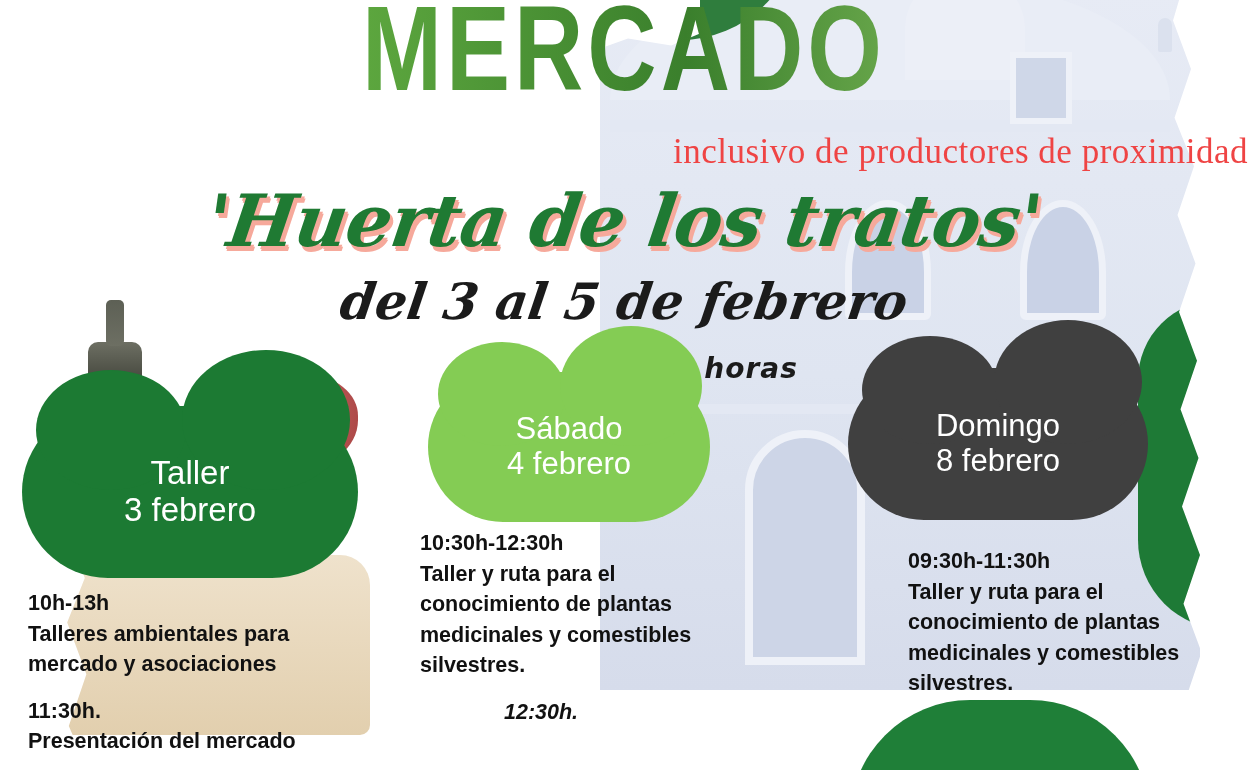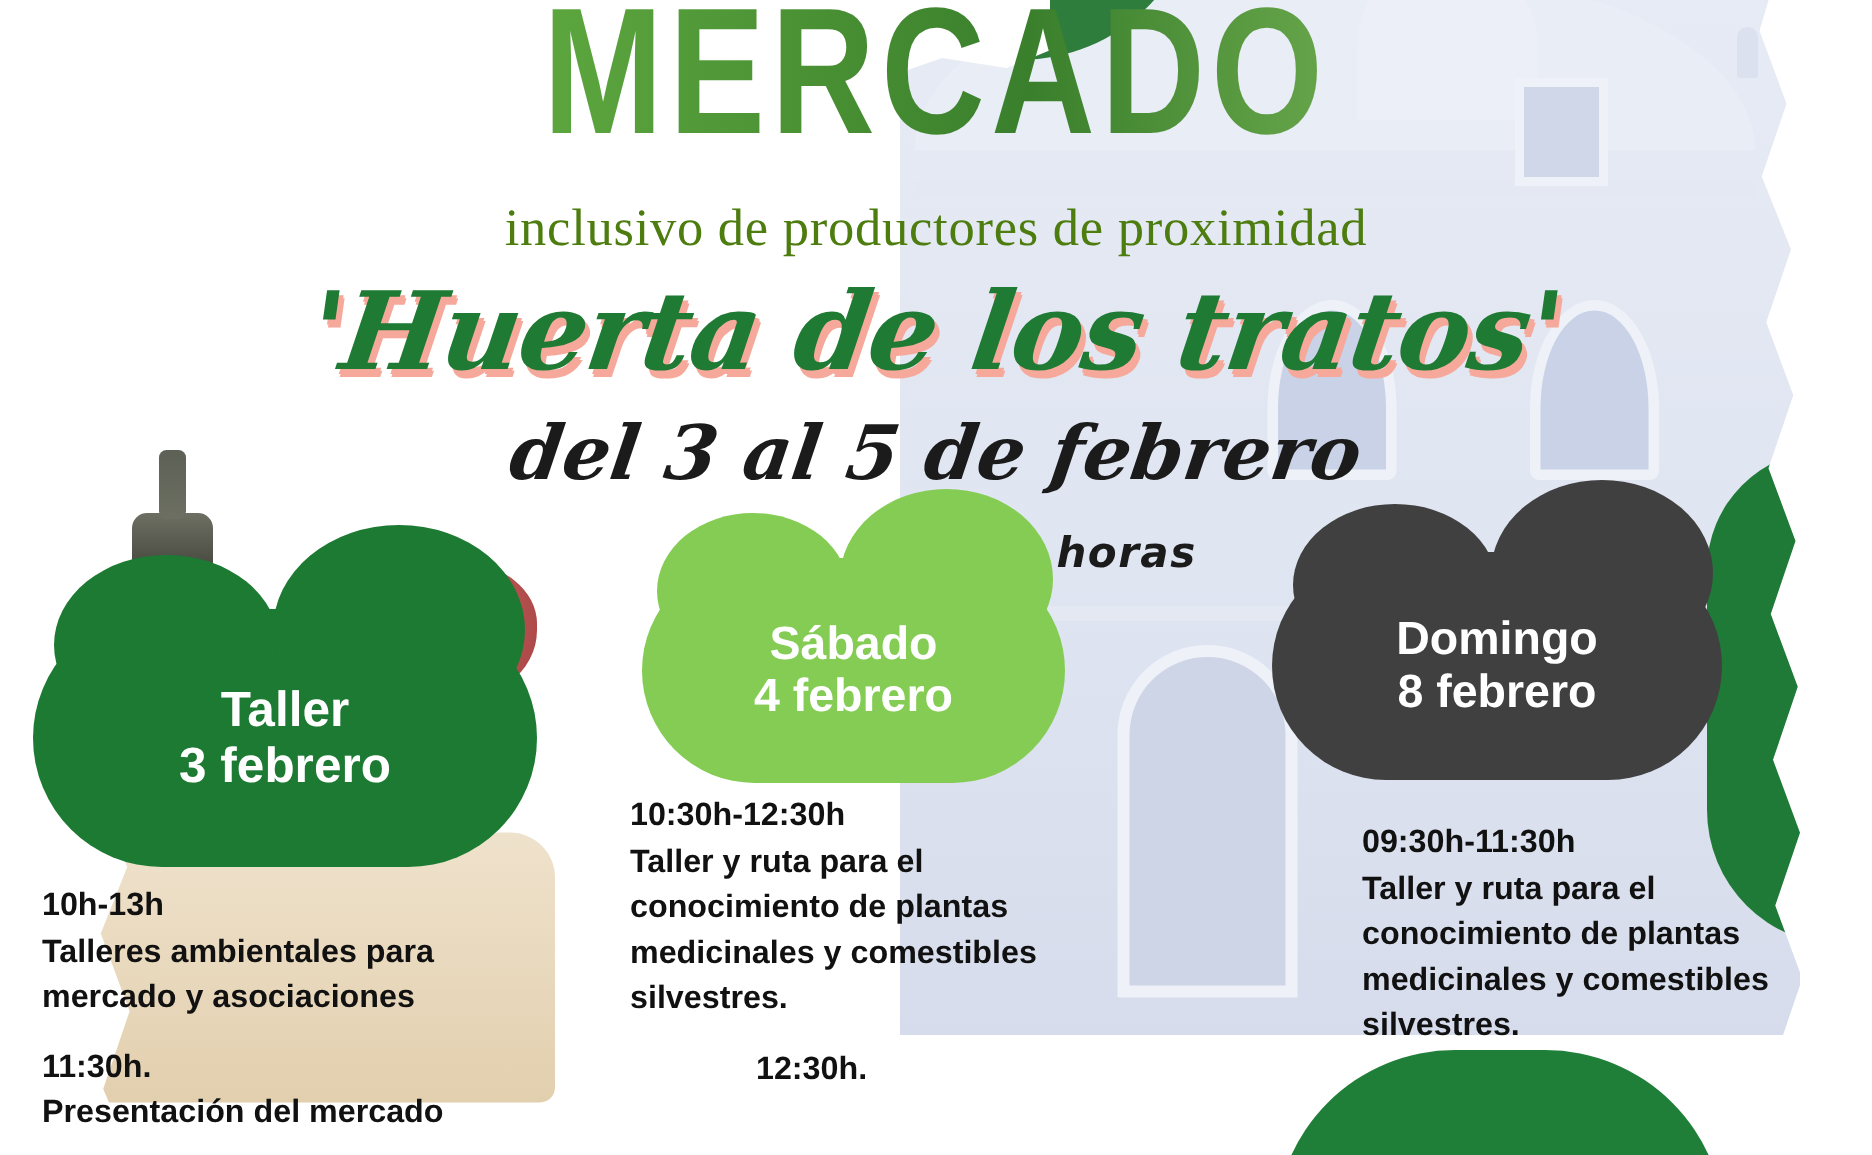--- a/index.html
+++ b/index.html
@@ -144,24 +144,24 @@
     line-height: 1.05;
     background: linear-gradient(90deg,#86bd63 0%,#5ea83f 28%,#3a7f2c 55%,#7fba5a 80%,#a9cf84 100%);
     -webkit-background-clip: text;
     background-clip: text;
     color: transparent;
     transform: scaleY(1.25);
     transform-origin: top center;
   }
   .subtitle {
     position: absolute; left: 0; top: 132px; width: 1248px;
-    text-align: center;
+    text-align: right;
     font-family: "Liberation Serif", serif;
     font-size: 35px;
-    color: #4d7c0f;
+    color: #ef4444;
     letter-spacing: 0.5px;
   }
   .script-main {
     position: absolute; left: 0; top: 178px; width: 1248px;
     text-align: center;
     font-family: "DejaVu Serif", serif;
     font-style: italic;
     font-weight: 700;
     font-size: 72px;
     color: #1f7a33;
@@ -193,21 +193,21 @@
     padding-left: 120px;
   }
 
   
   .cloud {
     position: absolute;
     border-radius: 90px;
     display: flex; align-items: center; justify-content: center;
     text-align: center;
     color: #ffffff;
-    font-weight: 700;
+    font-weight: 400;
     line-height: 1.12;
   }
   .cloud:before, .cloud:after {
     content: ""; position: absolute; border-radius: 50%;
     background: inherit;
   }
 
   
   .cloud-fri {
     left: 22px; top: 406px; width: 336px; height: 172px;
@@ -245,21 +245,21 @@
     font-size: 21.5px;
     line-height: 1.42;
     color: #111111;
   }
   .col-fri { left: 28px; top: 588px; width: 350px; }
   .col-sat { left: 420px; top: 528px; width: 300px; }
   .col-sun { left: 908px; top: 546px; width: 300px; }
 
   .blk { margin-bottom: 16px; }
   .blk:last-child { margin-bottom: 0; }
-  .indent { padding-left: 84px; }
+  .indent { padding-left: 84px; font-style: italic; }
 </style>
 </head>
 <body>
 
 <div id="poster">
 
   <div class="bg-sky"></div>
 
   <div class="building"></div>
   <div class="building-roofline"></div>

